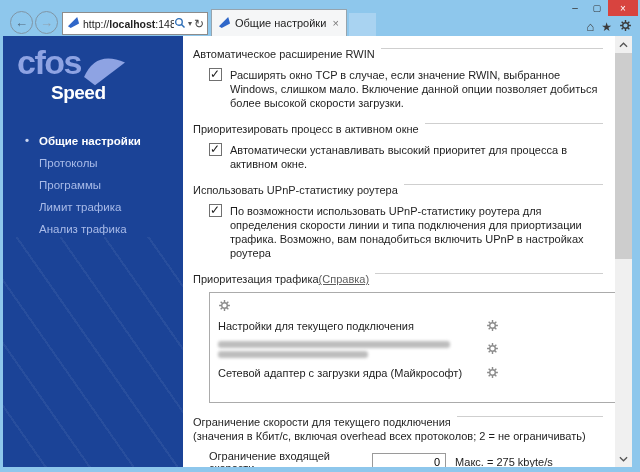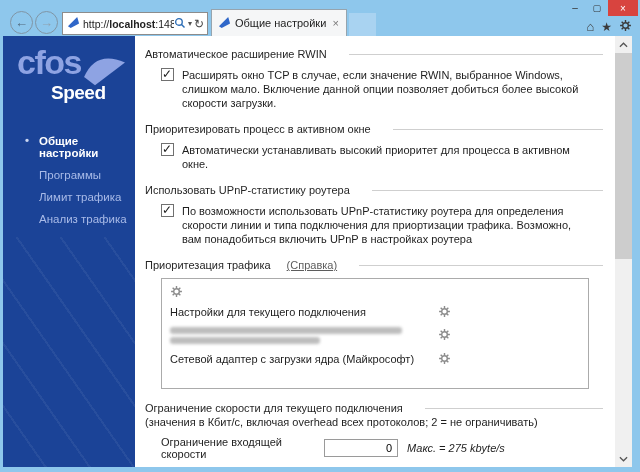--- a/index.html
+++ b/index.html
@@ -31,57 +31,57 @@
   .tab .favicon { flex:none; margin-right:4px; }
   .tab-title { flex:1; white-space:nowrap; overflow:hidden; color:#222; }
   .tab-close { flex:none; color:#777; font-size:11px; padding:0 2px; }
   .tab-stub { position:absolute; left:349px; top:13px; width:27px; height:23px; background:#a9d3f1; }
 
   .chrome-icons { position:absolute; right:8px; top:19px; display:flex; align-items:center; gap:7px; color:#3a3a3a; font-size:13px; line-height:1; }
 
   
   .main { flex:1; display:flex; padding:0 8px 5px 3px; overflow:hidden; }
 
-  .sidebar { position:relative; width:132px; flex:none; background:#1b4397; overflow:hidden; }
+  .sidebar { position:relative; width:180px; flex:none; background:#1b4397; overflow:hidden; }
   .sidebar::after { content:""; position:absolute; left:0; right:0; bottom:0; height:230px;
     background:repeating-linear-gradient(55deg, transparent 0 34px, rgba(255,255,255,0.06) 34px 36px); pointer-events:none; }
   .logo { margin:10px 0 0 14px; }
   .logo-line1 { display:flex; align-items:flex-start; }
   .logo-cfos { font-size:34px; font-weight:bold; color:#8ea3e3; letter-spacing:-1.5px; line-height:0.95; }
   .logo-wing { margin:2px 0 0 2px; }
   .logo-speed { color:#fff; font-size:19px; font-weight:bold; letter-spacing:-0.5px; margin:-8px 0 0 34px; }
   .nav { list-style:none; margin-top:26px; }
   .nav li { position:relative; padding:5px 4px 5px 36px; color:#a9bbe8; font-size:11.5px; cursor:pointer; }
   .nav li.active { color:#fff; font-weight:bold; }
   .nav li.active .bullet { position:absolute; left:22px; top:4px; color:#cdd8f2; }
 
   .content { flex:1; background:#fff; padding:8px 12px 0 10px; overflow:hidden; }
 
-  .section-h { display:flex; align-items:center; white-space:nowrap; color:#262626; margin-top:13px;gap:16px; }
+  .section-h { display:flex; white-space:nowrap; color:#262626; margin-top:13px; }
   .section-h.first { margin-top:4px; }
   .section-h .rule { flex:1; height:1px; background:#cfcfcf; margin-left:6px; }
   .help-link { color:#5d5d5d; text-decoration:underline; cursor:pointer; margin-left:0; }
 
   .cb-row { display:flex; margin:8px 0 0 16px; line-height:14px; }
   .checkbox { flex:none; width:13px; height:13px; border:1px solid #707070; background:#fff; margin:0 8px 0 0; position:relative; }
   .checkbox .mark { position:absolute; left:0; top:-2px; font-size:12px; color:#1c1c1c; }
   .cb-label { max-width:400px; }
 
   .listbox { margin:7px 0 0 16px; width:428px; border:1px solid #ababab; padding:3px 0; }
   .p-row { display:flex; align-items:center; padding:2px 8px; min-height:20px; }
   .p-row .txt { width:268px; flex:none; line-height:13px; }
   .blur-bars { width:268px; flex:none; }
   .blur-bar { height:7px; background:#bdbdbd; border-radius:3px; filter:blur(1.5px); margin:3px 0; }
   .blur-bar.b1 { width:232px; } .blur-bar.b2 { width:150px; }
 
   .note-line { margin:2px 0 0 0; color:#1e1e1e; }
   .limit-row { display:flex; align-items:center; margin:8px 0 0 16px; }
   .limit-label { width:163px; flex:none; }
   .num-input { width:74px; height:18px; border:1px solid #9a9a9a; text-align:right; padding:0 5px; font-size:11px; font-family:"Liberation Sans",sans-serif; }
-  .max-text { margin-left:9px;font-style:italic; }
+  .max-text { margin-left:9px; }
 
   
   .scrollbar { width:17px; flex:none; background:#f0f0f0; display:flex; flex-direction:column; }
   .sb-btn { height:17px; flex:none; display:flex; align-items:center; justify-content:center; background:#f0f0f0; }
   .sb-thumb { height:206px; flex:none; background:#cdcdcd; }
   .sb-track { flex:1; }
 </style>
 </head>
 <body>
 
@@ -161,20 +161,21 @@
           <span class="logo-wing">
             <svg width="44" height="40" viewBox="0 0 48 44">
                 <path d="M1 32 Q14 2 46 16 L13 41 Z" fill="#8ea3e3"></path>
               </svg>
           </span>
         </div>
         <div class="logo-speed">Speed</div>
       </div>
       <ul class="nav">
         <li class="active"><span class="bullet">•</span><span>Общие настройки</span></li>
+        <li><span>Протоколы</span></li>
         <li><span>Программы</span></li>
         <li><span>Лимит трафика</span></li>
         <li><span>Анализ трафика</span></li>
       </ul>
     </div>
 
     <div class="content">
 
       <div class="section-h first">
         <span>Автоматическое расширение RWIN</span>

